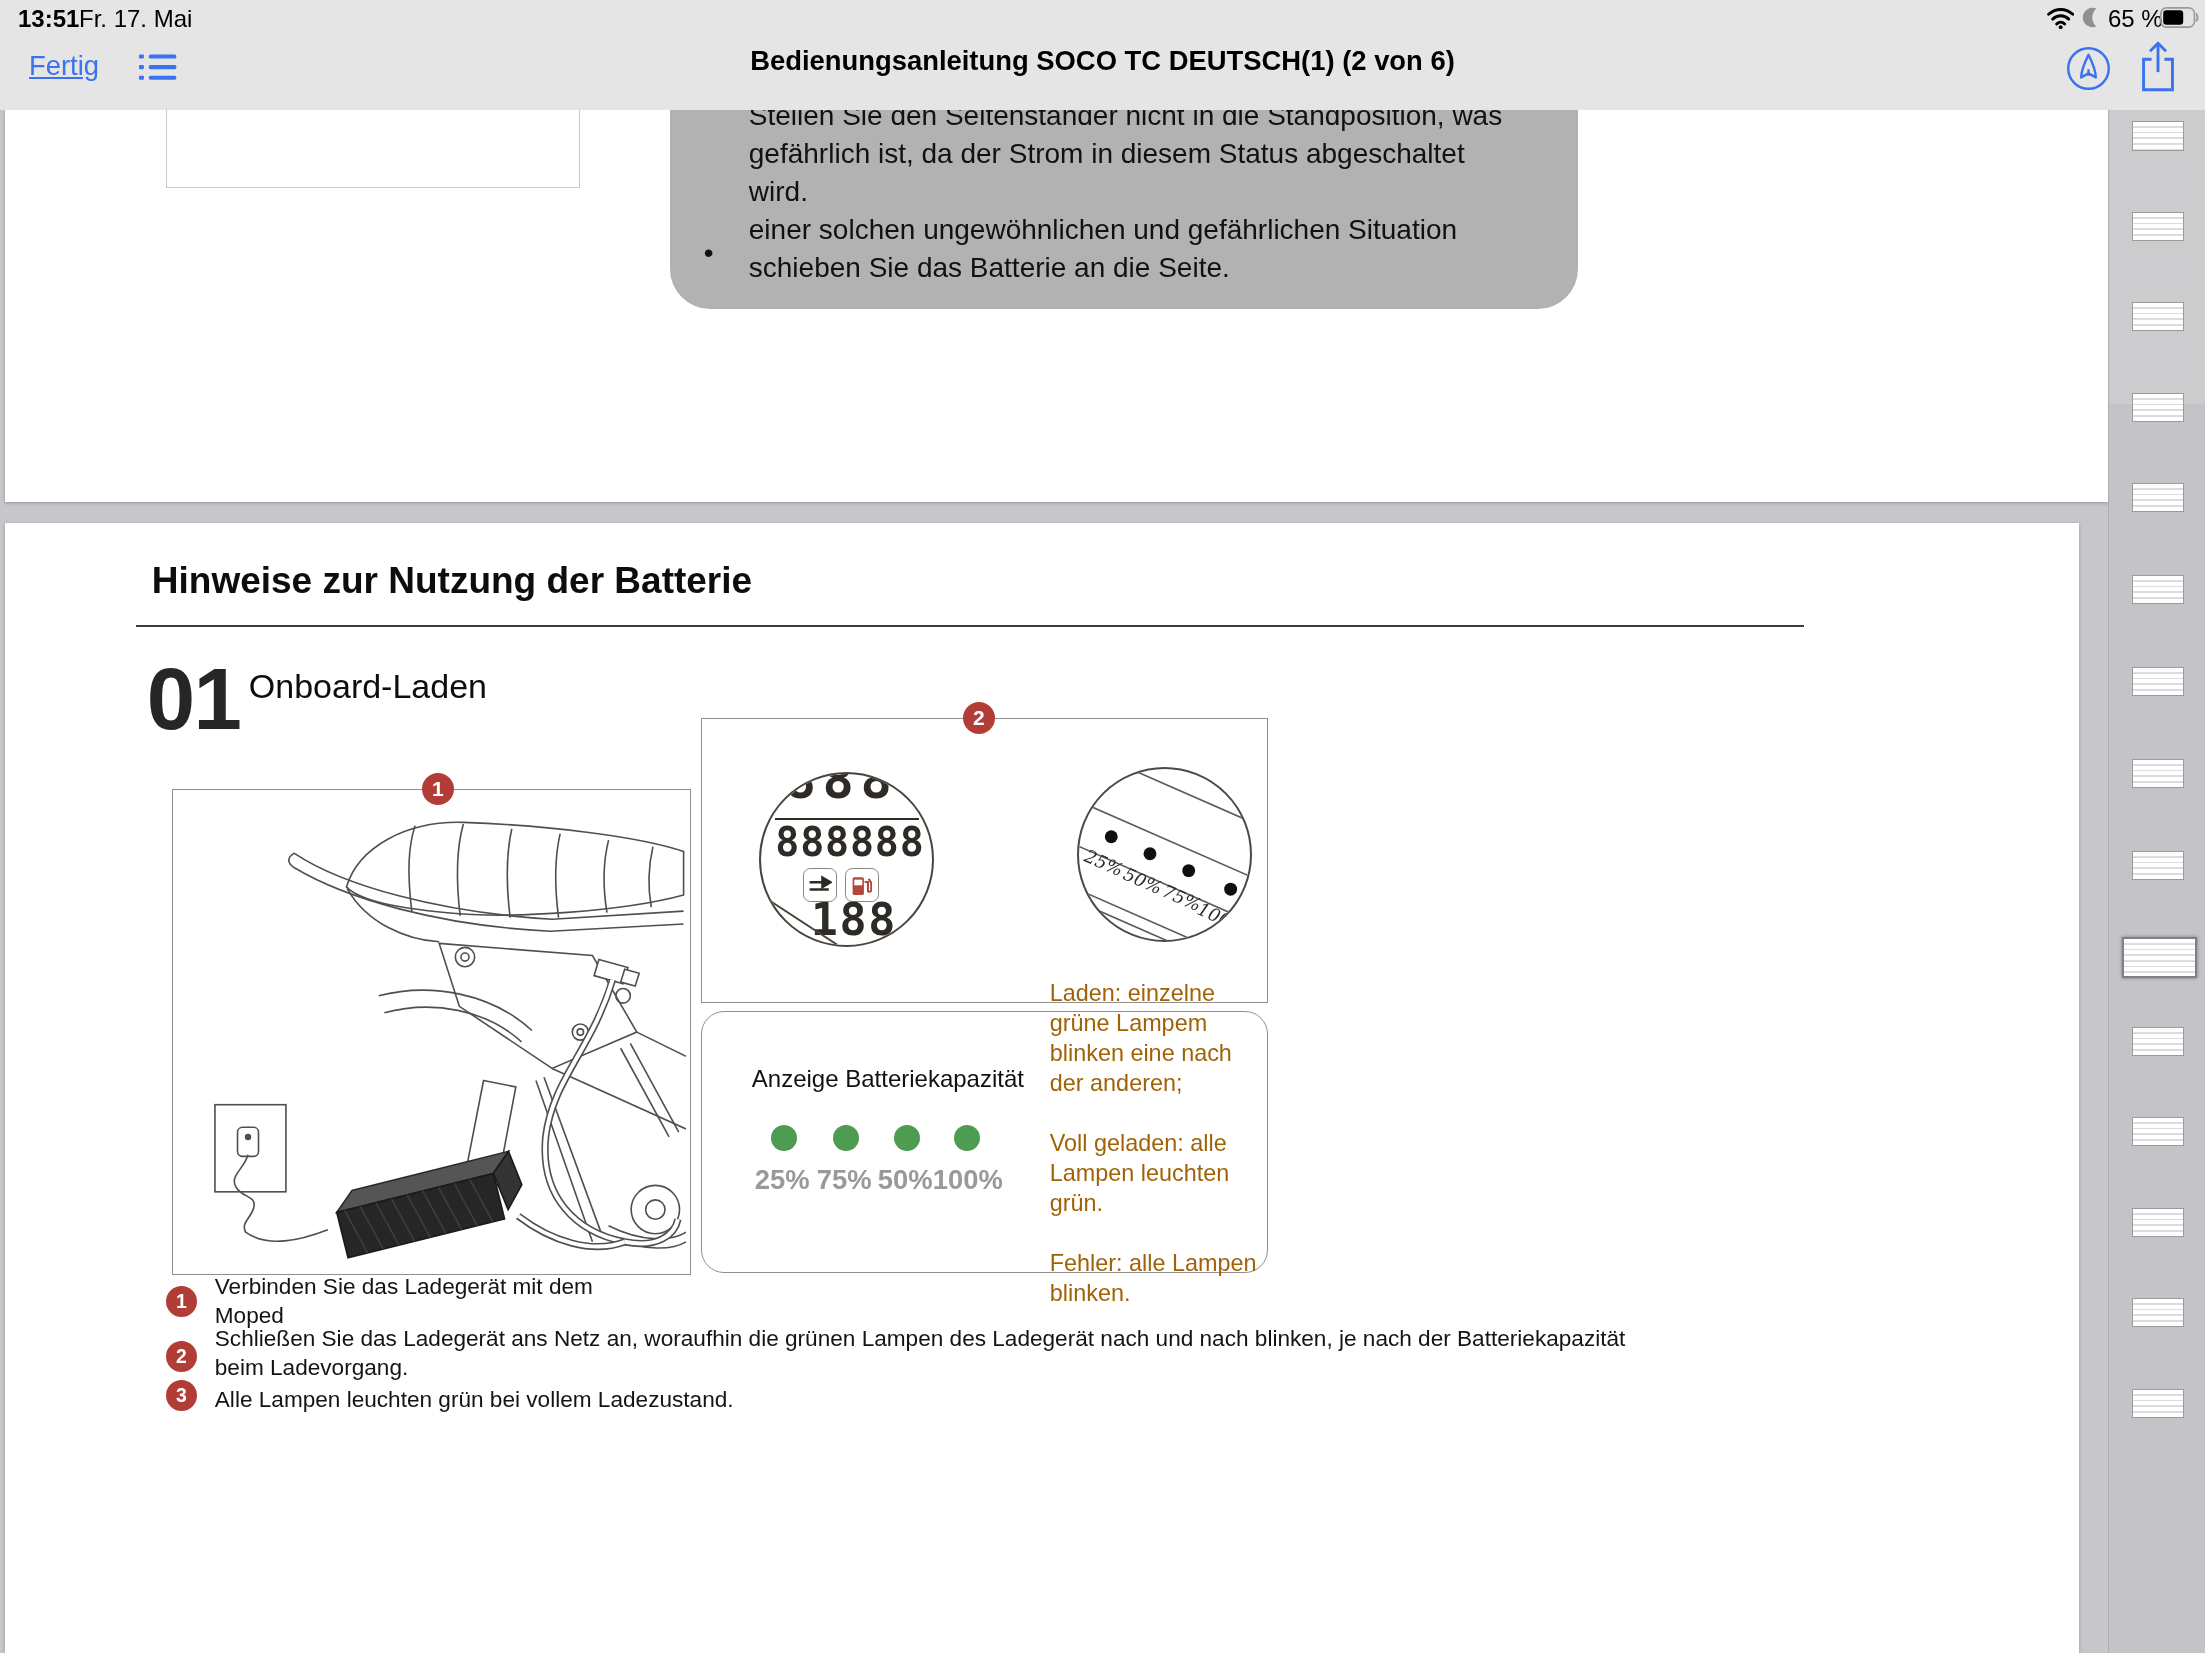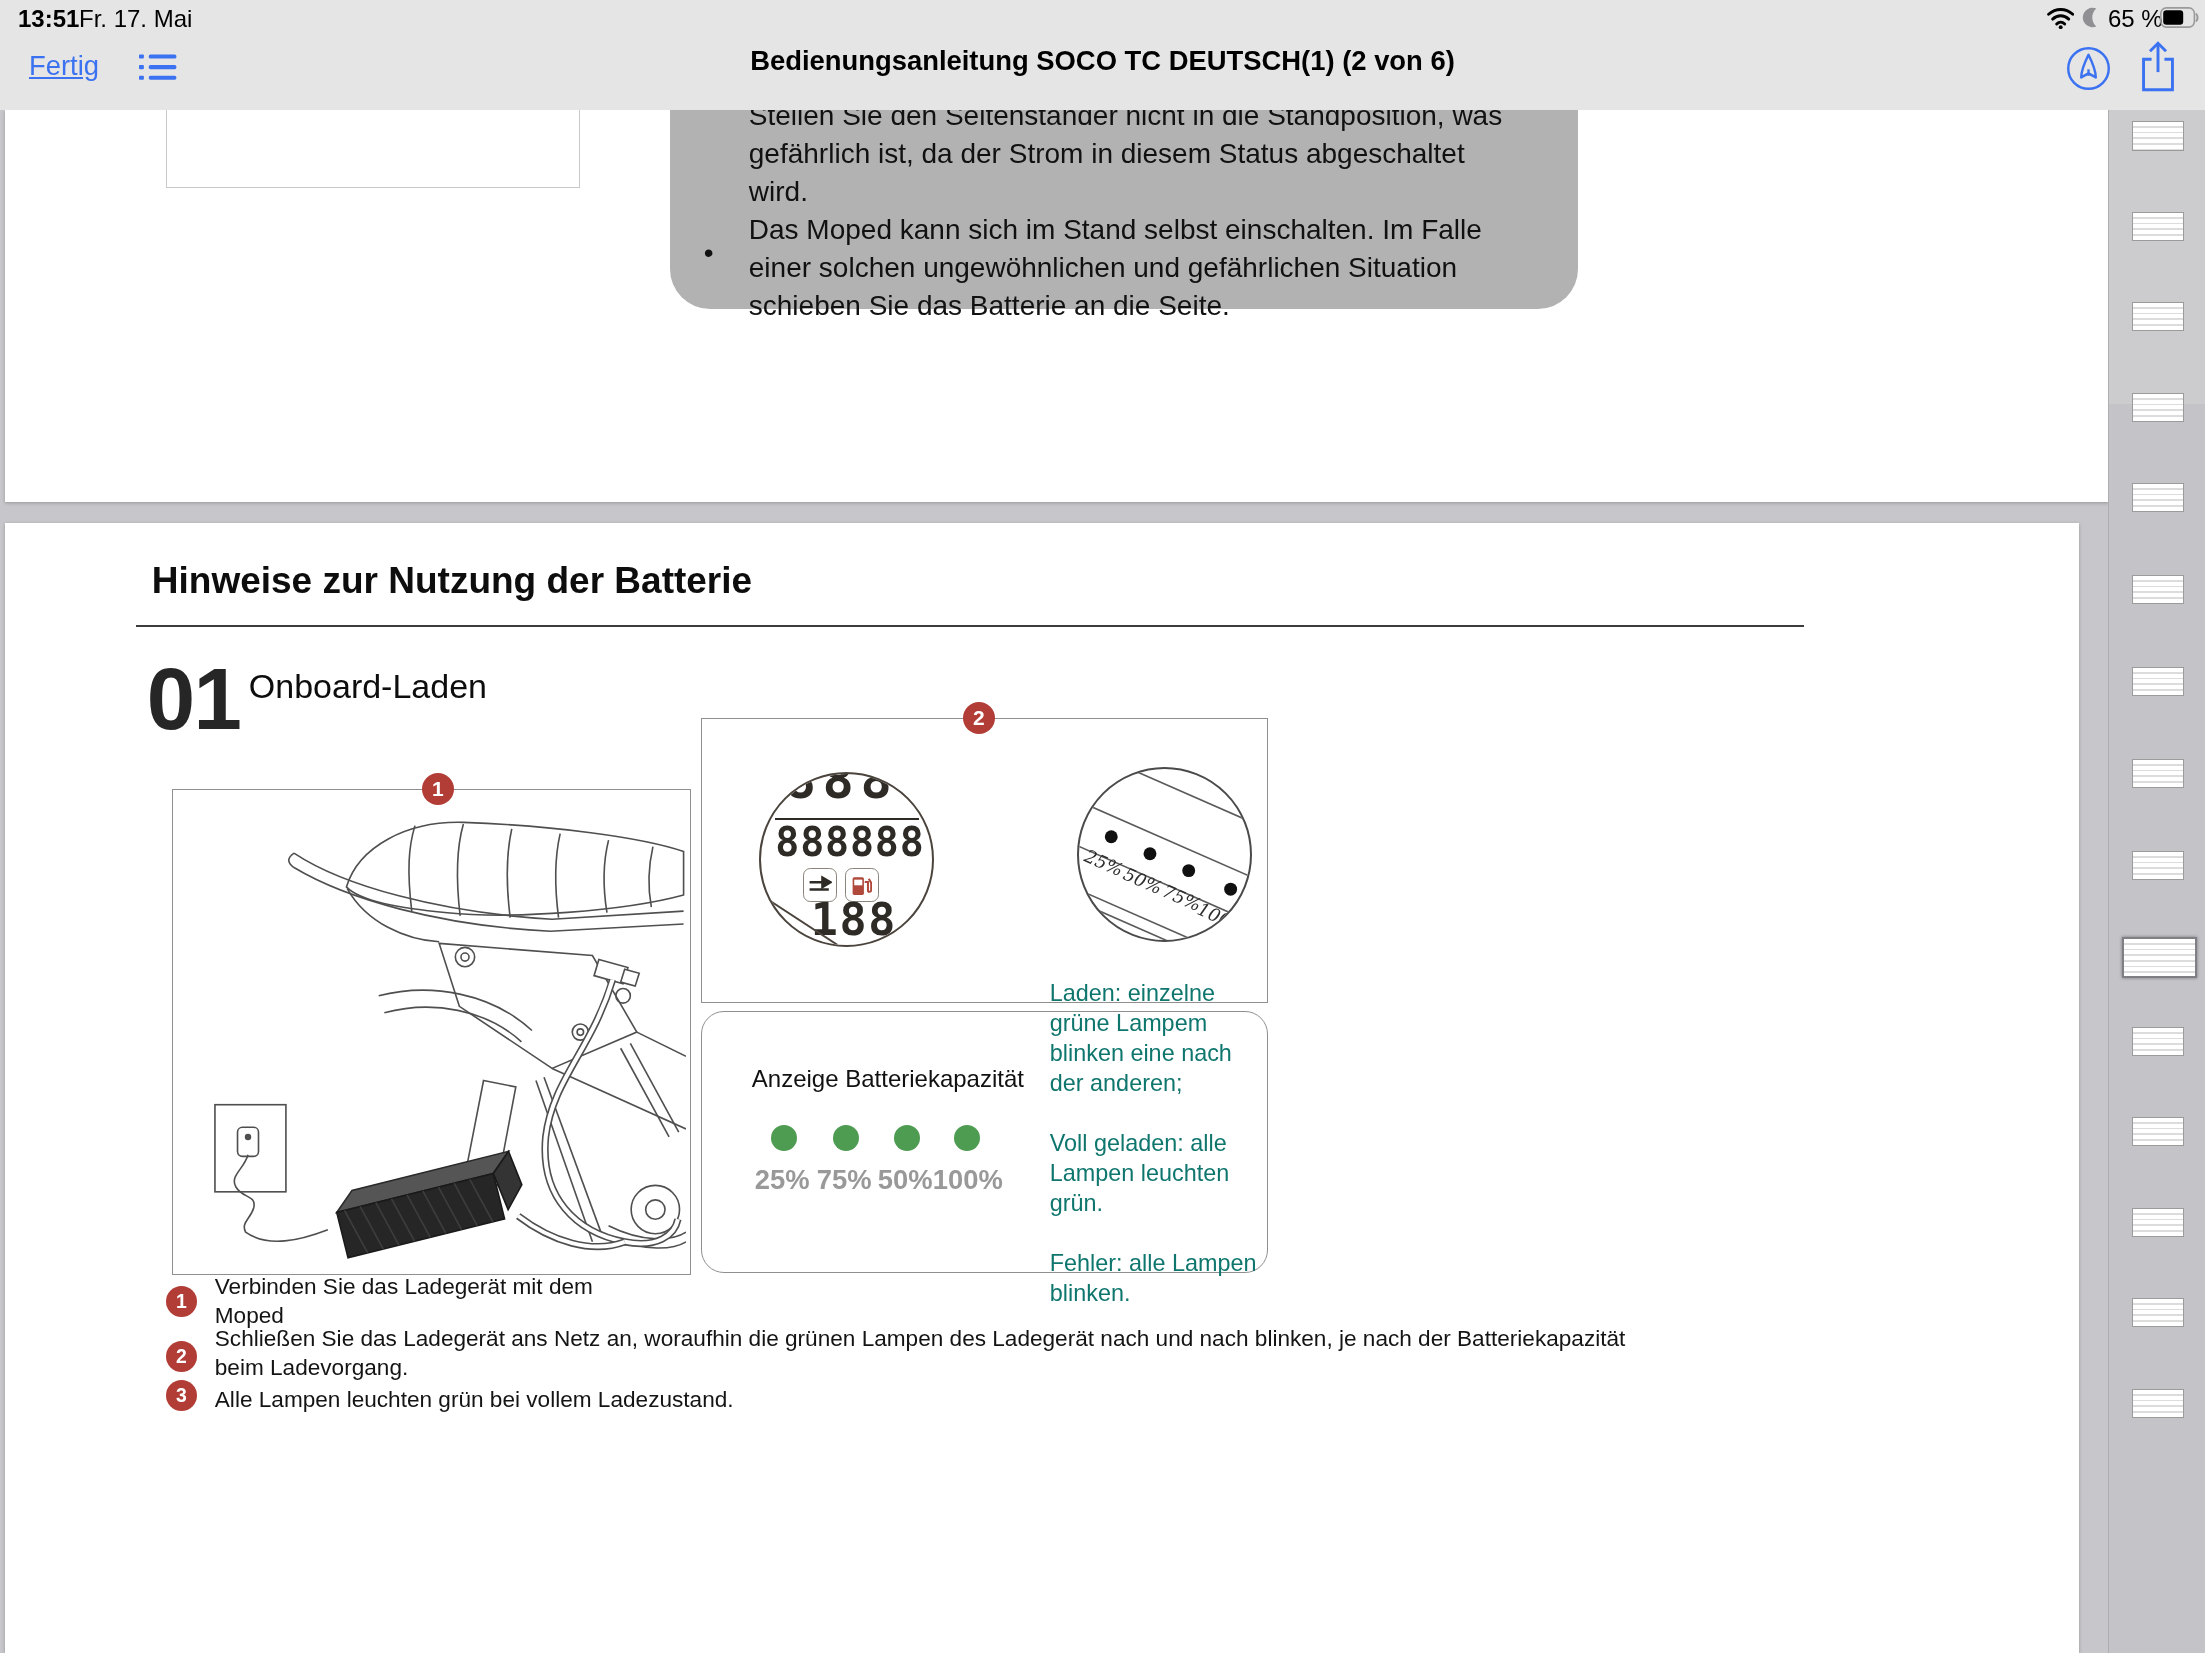--- a/index.html
+++ b/index.html
@@ -63,21 +63,21 @@
                color:#2c2c2c;transform:rotate(24deg);transform-origin:left top;
                white-space:nowrap;}
 
   
   #capacity-label{left:50px;top:53px;font-size:24px;color:#111;}
   .green-dot{width:26px;height:26px;border-radius:50%;background:#4e9b52;}
   .pct{font-size:27.4px;font-weight:700;color:#999;}
 
   
   #status-text{left:1045px;top:455px;width:226px;z-index:6;}
-  .sline{font-size:23.4px;line-height:30px;min-height:30px;color:#0f766e;white-space:nowrap;}
+  .sline{font-size:23.4px;line-height:30px;min-height:30px;color:#a16207;white-space:nowrap;}
 
   
   .step-line{font-size:22.6px;line-height:29px;color:#141414;white-space:nowrap;}
 
   
   #sidebar{left:2108px;top:110px;width:97px;height:1543px;background:#c4c4c8;
            border-left:0.8px solid #aeaeb2;}
   #sidebar-upper{left:0;top:0;width:97px;height:294px;background:#cccccf;}
   .thumb{left:23.4px;width:50px;height:27.4px;background:#fff;border:1.6px solid #9b9b9b;
          background-image:repeating-linear-gradient(#fff 0 4px,#dcdcdc 4px 5.7px);
@@ -90,21 +90,20 @@
 
 <div id="stage">
 
   <div id="page1" class="abs page">
     <div id="figure-box" class="abs"></div>
     <div id="callout" class="abs">
       <div class="co-line" style="margin-top:-13px">Stellen Sie den Seitenständer nicht in die Standposition, was</div>
       <div class="co-line">gefährlich ist, da der Strom in diesem Status abgeschaltet</div>
       <div class="co-line">wird.</div>
       <span id="callout-bullet" class="abs">•</span>
-      <div class="co-line">Das Moped kann sich im Stand selbst einschalten. Im Falle</div>
       <div class="co-line">einer solchen ungewöhnlichen und gefährlichen Situation</div>
       <div class="co-line">schieben Sie das Batterie an die Seite.</div>
     </div>
   </div>
 
   <div id="page2" class="abs page">
 
     <div id="p2-heading" class="abs">Hinweise zur Nutzung der Batterie</div>
     <div id="p2-rule" class="abs"></div>
 

